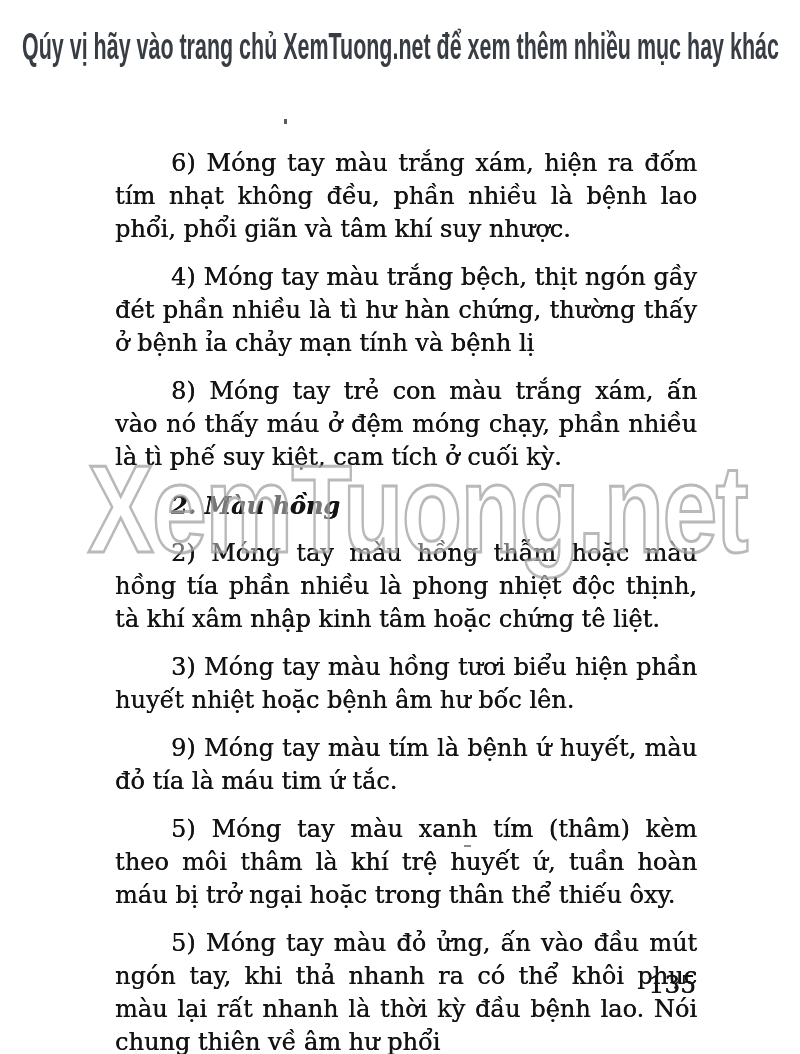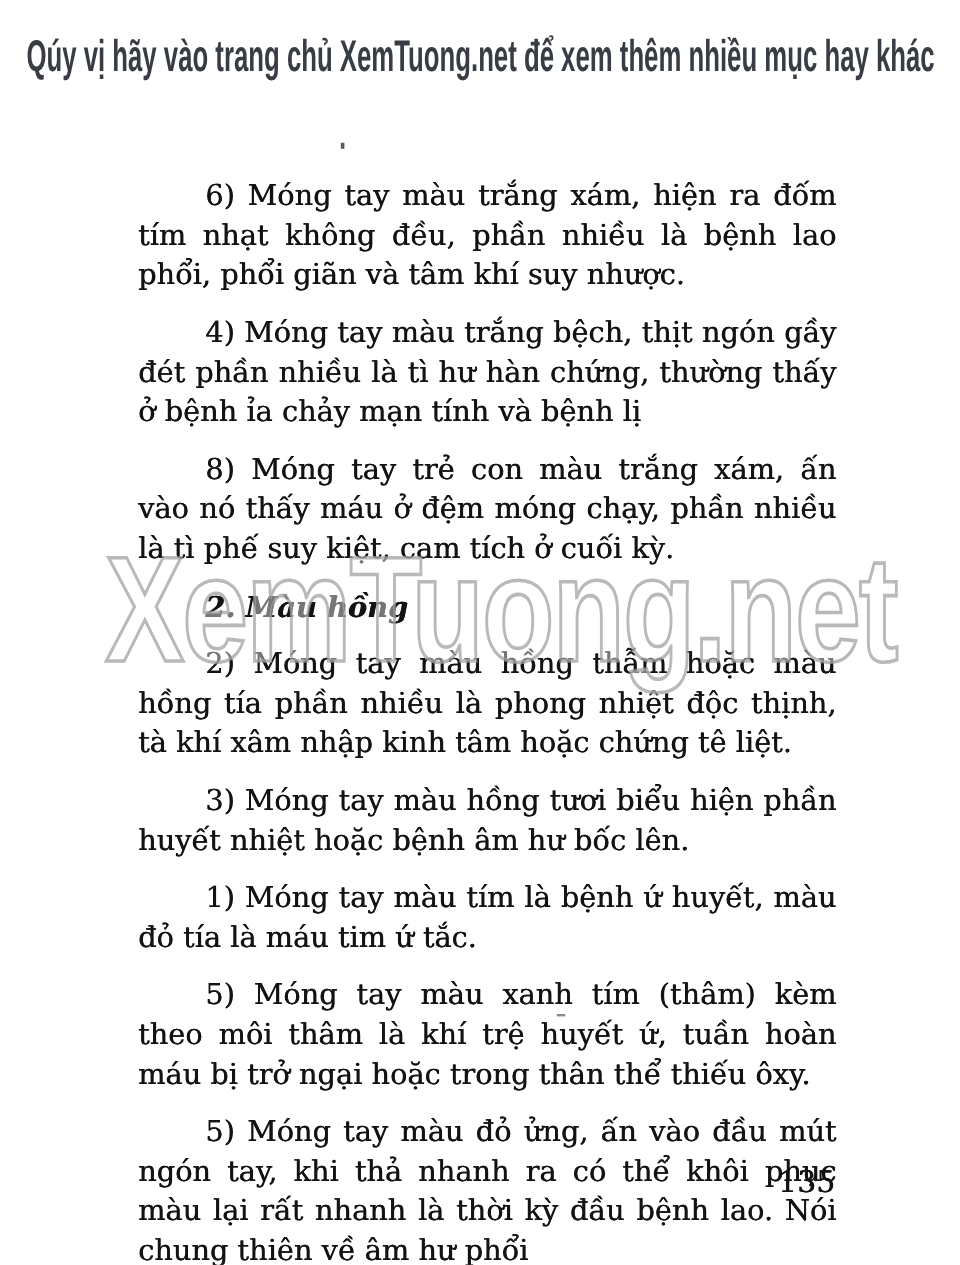--- a/index.html
+++ b/index.html
@@ -104,21 +104,21 @@
   <span class="inner">Qúy vị hãy vào trang chủ XemTuong.net để xem thêm nhiều mục hay khác</span>
 </div>
 
 <div class="page-body">
   <p>6) Móng tay màu trắng xám, hiện ra đốm tím nhạt không đều, phần nhiều là bệnh lao phổi, phổi giãn và tâm khí suy nhược.</p>
   <p>4) Móng tay màu trắng bệch, thịt ngón gầy đét phần nhiều là tì hư hàn chứng, thường thấy ở bệnh ỉa chảy mạn tính và bệnh lị</p>
   <p>8) Móng tay trẻ con màu trắng xám, ấn vào nó thấy máu ở đệm móng chạy, phần nhiều là tì phế suy kiệt, cam tích ở cuối kỳ.</p>
   <p class="section-heading">2. Màu hồng</p>
   <p>2) Móng tay màu hồng thẫm hoặc màu hồng tía phần nhiều là phong nhiệt độc thịnh, tà khí xâm nhập kinh tâm hoặc chứng tê liệt.</p>
   <p>3) Móng tay màu hồng tươi biểu hiện phần huyết nhiệt hoặc bệnh âm hư bốc lên.</p>
-  <p>1) Móng tay màu tím là bệnh ứ huyết, màu đỏ tía là máu tim ứ tắc.</p>
+  <p>9) Móng tay màu tím là bệnh ứ huyết, màu đỏ tía là máu tim ứ tắc.</p>
   <p>5) Móng tay màu xanh tím (thâm) kèm theo môi thâm là khí trệ huyết ứ, tuần hoàn máu bị trở ngại hoặc trong thân thể thiếu ôxy.</p>
   <p>5) Móng tay màu đỏ ửng, ấn vào đầu mút ngón tay, khi thả nhanh ra có thể khôi phục màu lại rất nhanh là thời kỳ đầu bệnh lao. Nói chung thiên về âm hư phổi</p>
 </div>
 
 <div class="watermark">
   <span class="wm-inner">XemTuong.net</span>
 </div>
 
 <div class="page-number">135</div>
 

